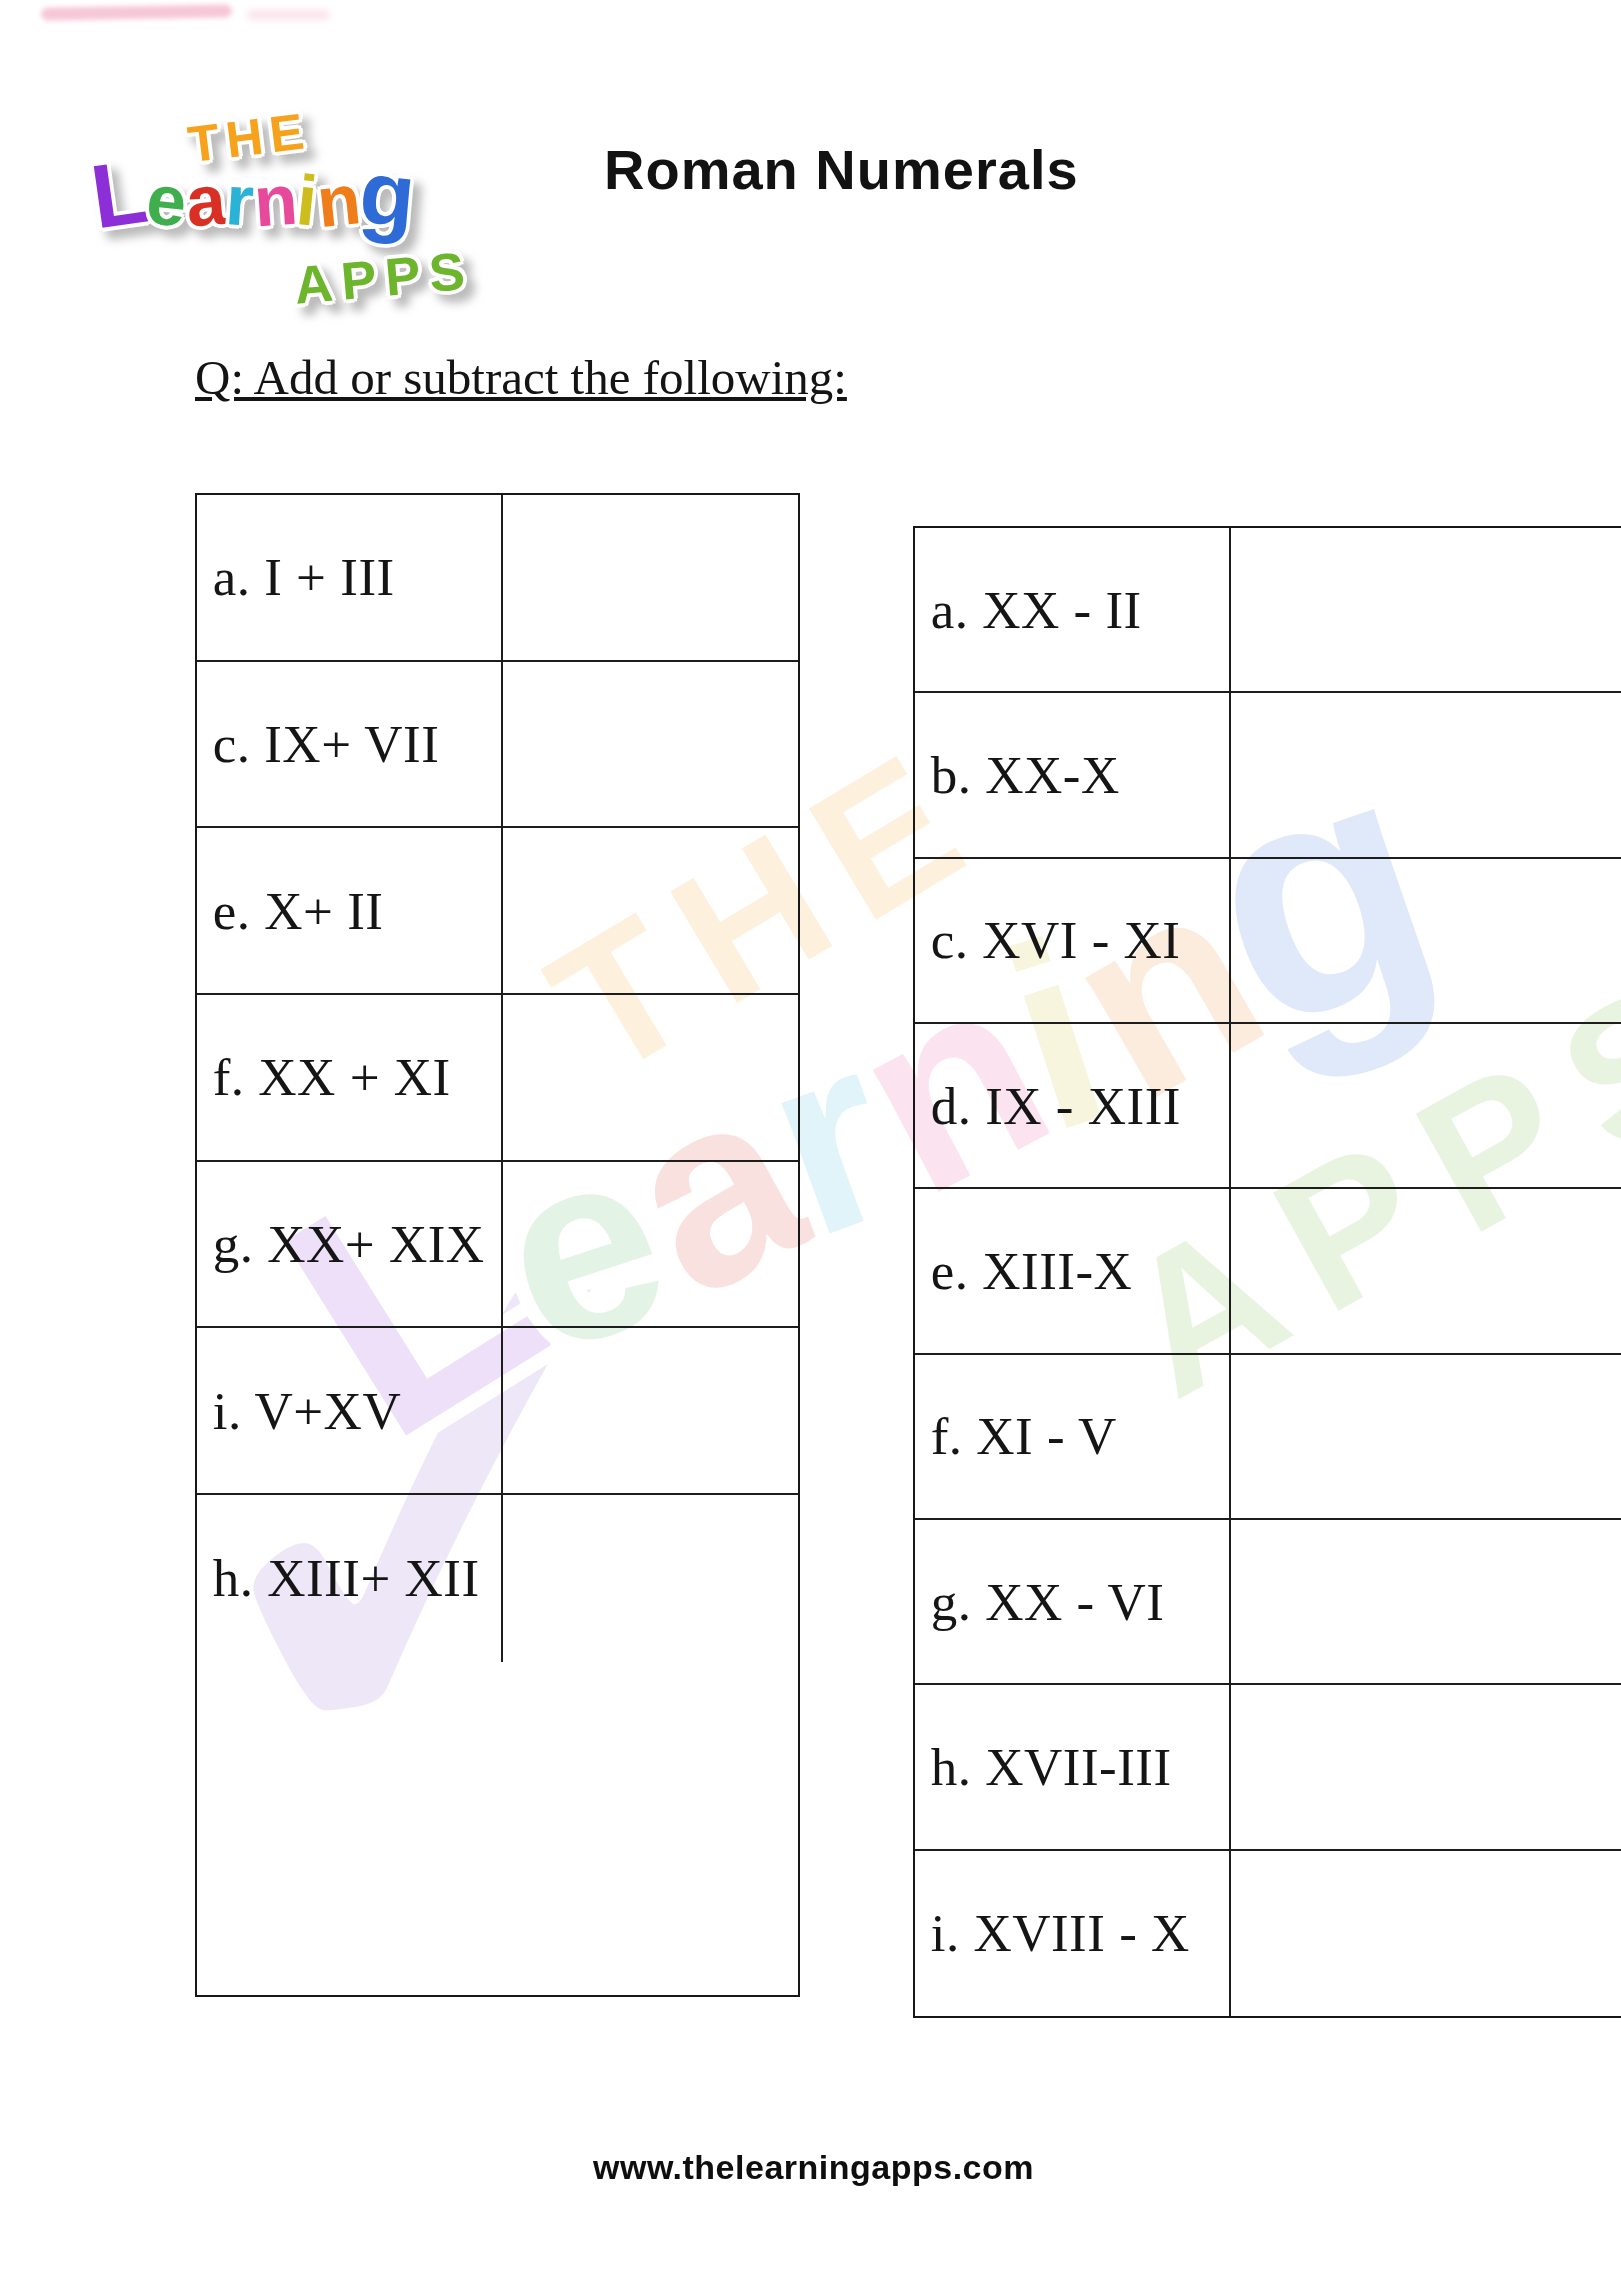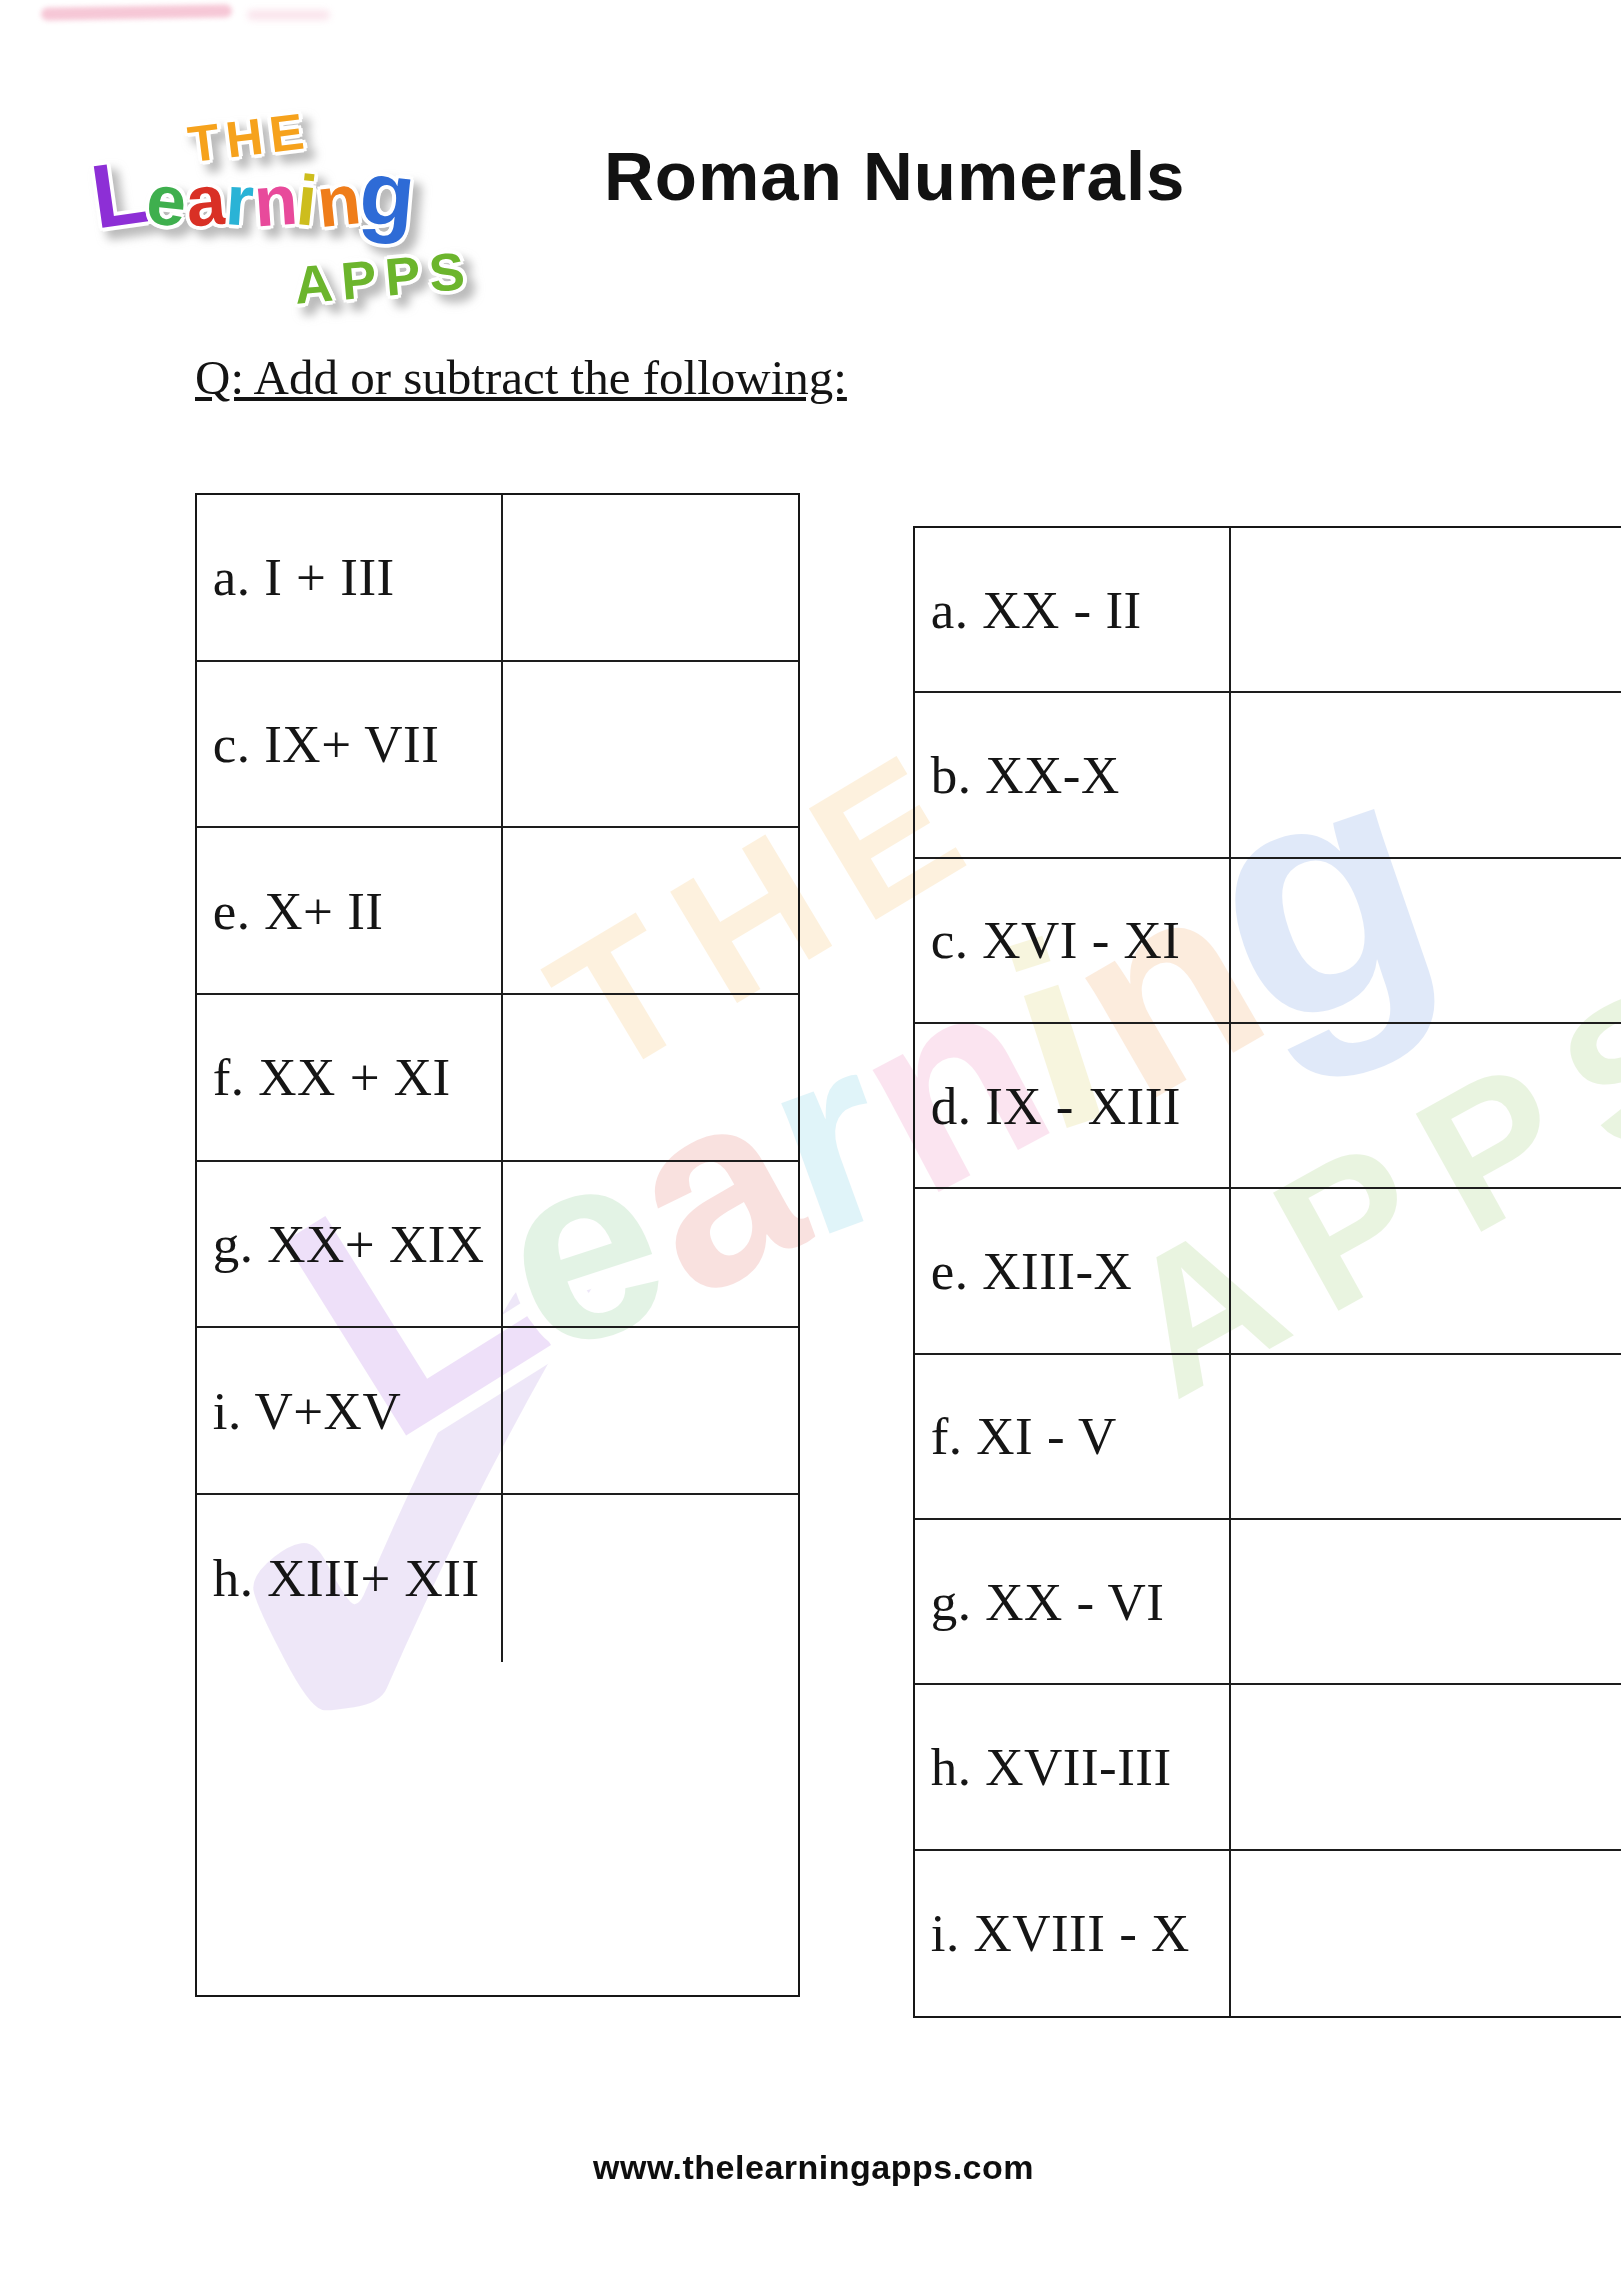--- a/index.html
+++ b/index.html
@@ -35,21 +35,21 @@
 
   
   .watermark { position:absolute; inset:0; opacity:.14; pointer-events:none; }
   .wm-logo { position:absolute; left:162px; top:1019px; width:421px; height:216px;
     transform:rotate(-24deg) scale(3.7); transform-origin:0 0; }
   .wm-check { position:absolute; left:127px; top:1117px; font-size:765px; line-height:1;
     color:#8e5fd0; transform:rotate(-9deg); font-family:"DejaVu Sans",sans-serif; font-weight:bold; }
 
   
   .title { position:absolute; left:604px; top:137px; font-family:"Liberation Sans","DejaVu Sans",sans-serif;
-    font-weight:bold; font-size:69px; letter-spacing:1px; color:#121212; white-space:nowrap; }
+    font-weight:bold; font-size:56px; letter-spacing:1px; color:#121212; white-space:nowrap; }
   .question { position:absolute; left:195px; top:349px; font-size:49px; color:#141414; white-space:nowrap;text-decoration:underline; }
 
   
   .wtable { position:absolute; display:grid; grid-template-rows:repeat(9,1fr);
     border:2.9px solid #171717; background:transparent; }
   .wtable.left  { left:195px; top:493px; width:605px; height:1504px; }
   .wtable.right { left:913px; top:526px; width:718px; height:1492px;text-align:center; }
   .row { display:grid; }
   .wtable.left  .row { grid-template-columns:306px 1fr; }
   .wtable.right .row { grid-template-columns:316px 1fr; }

